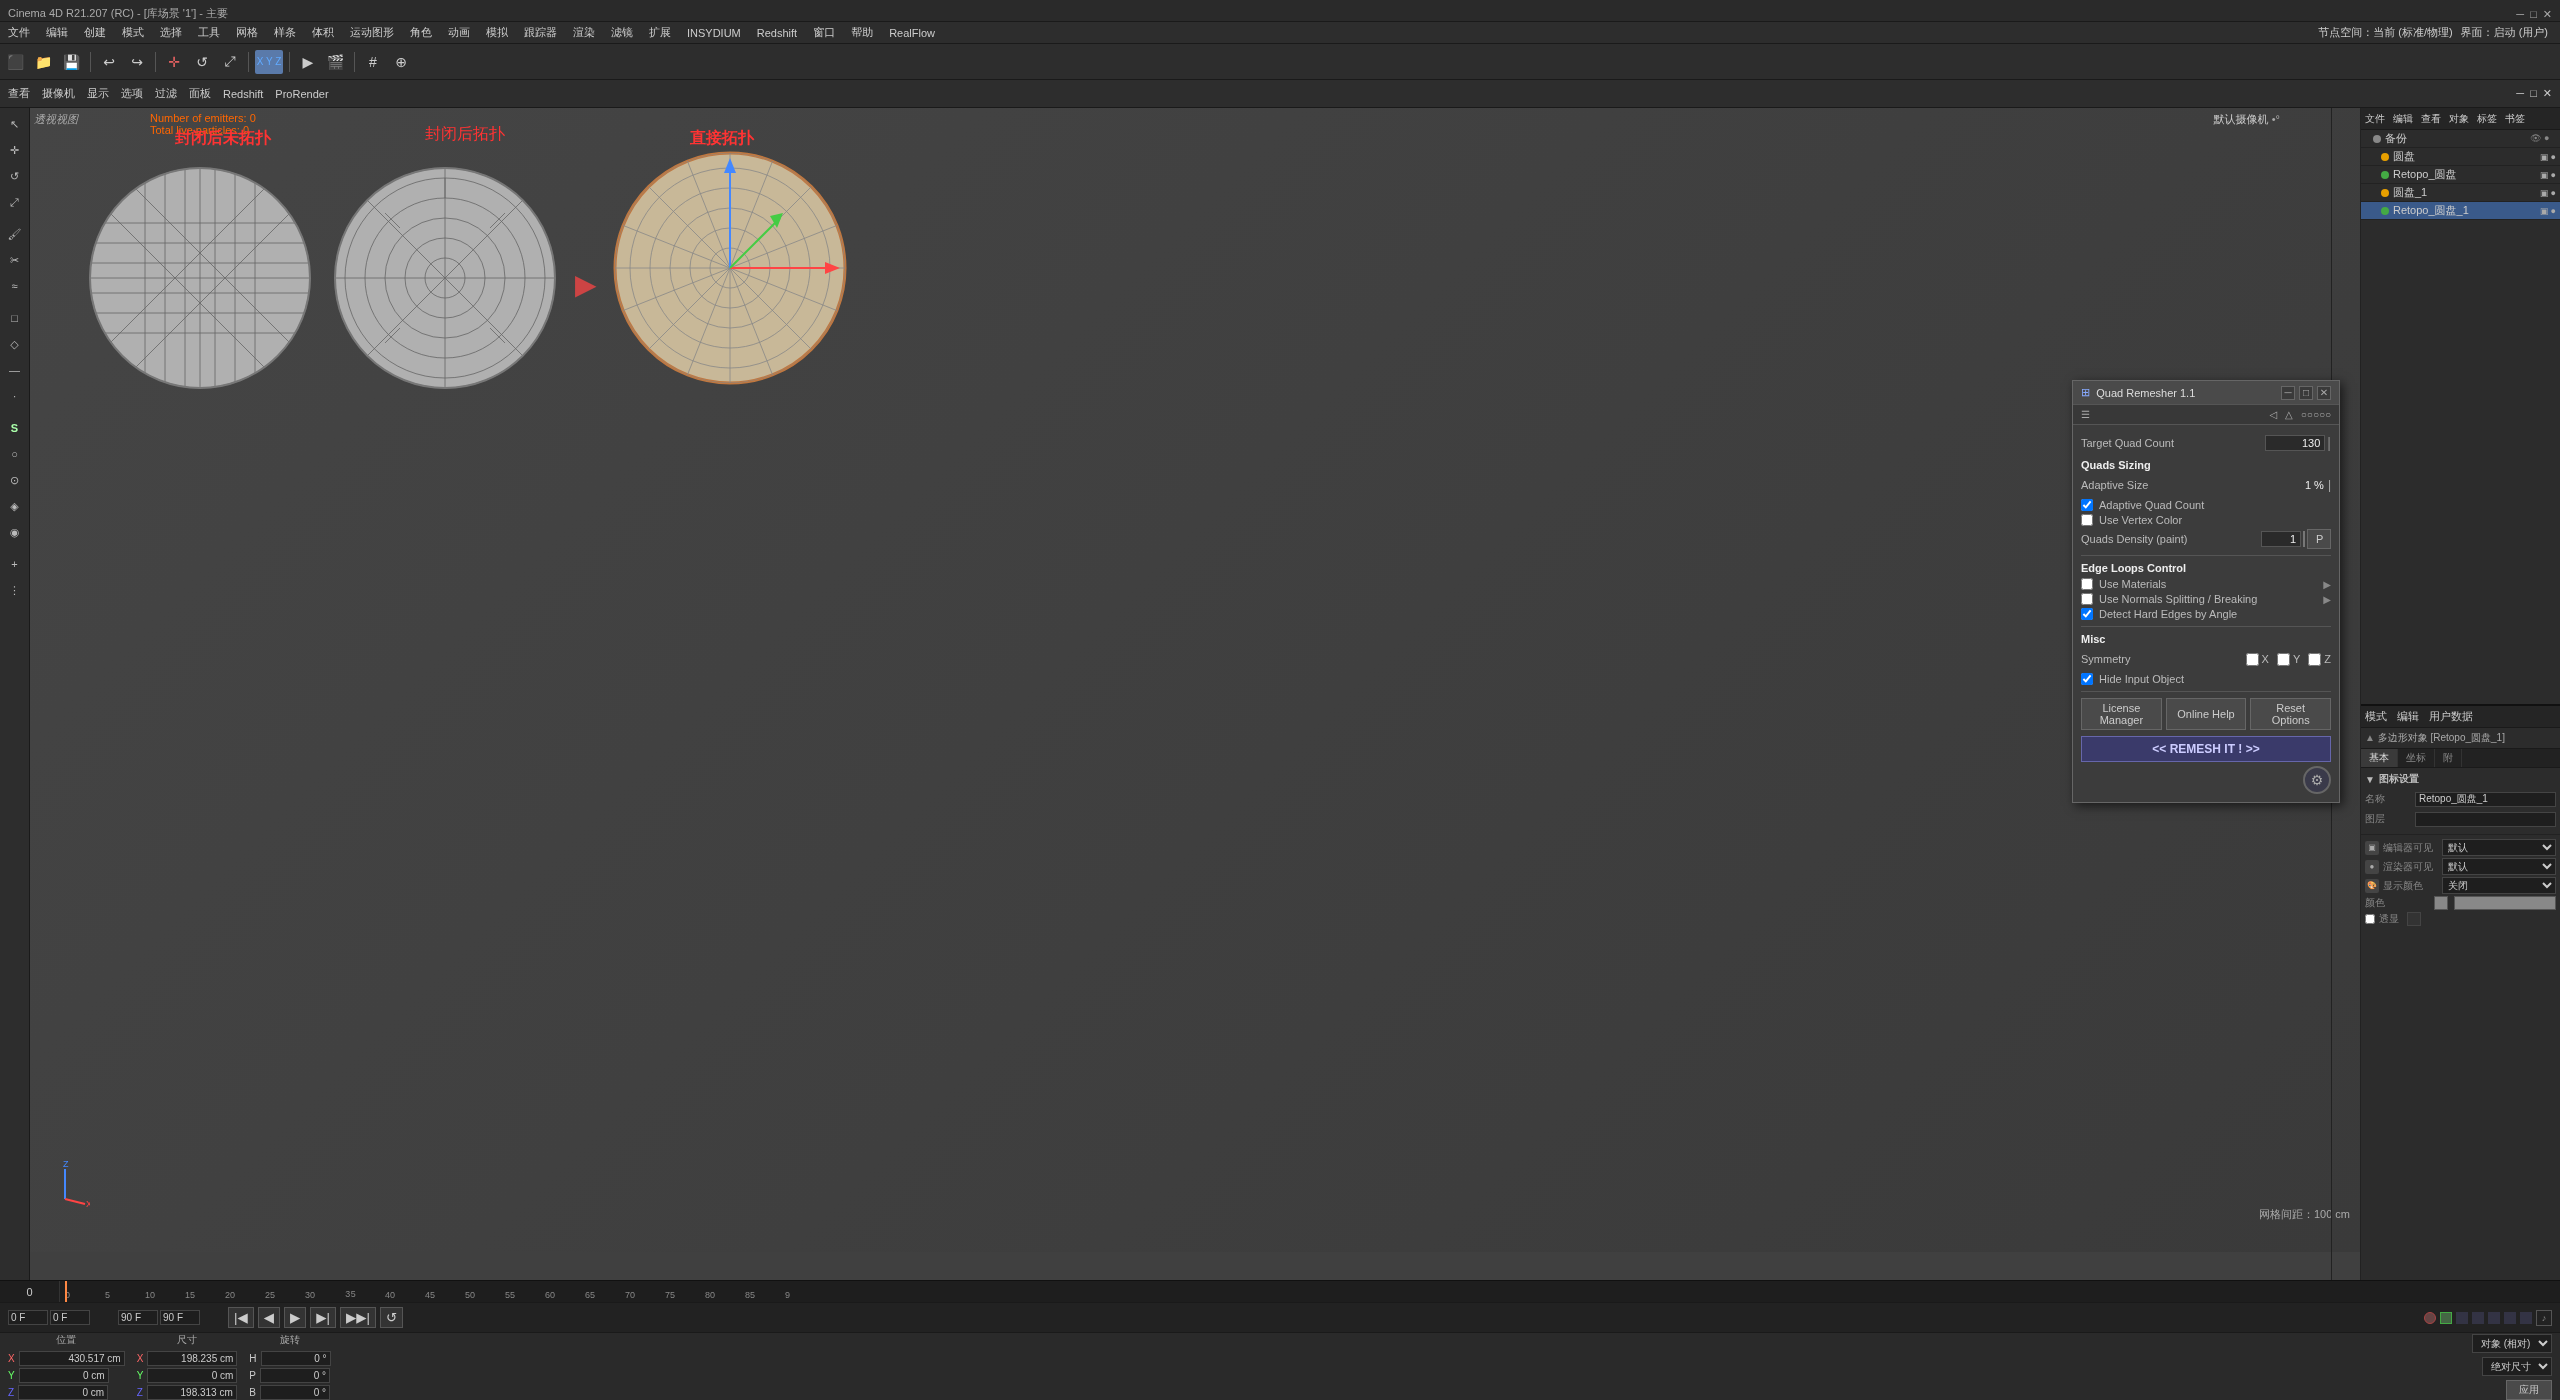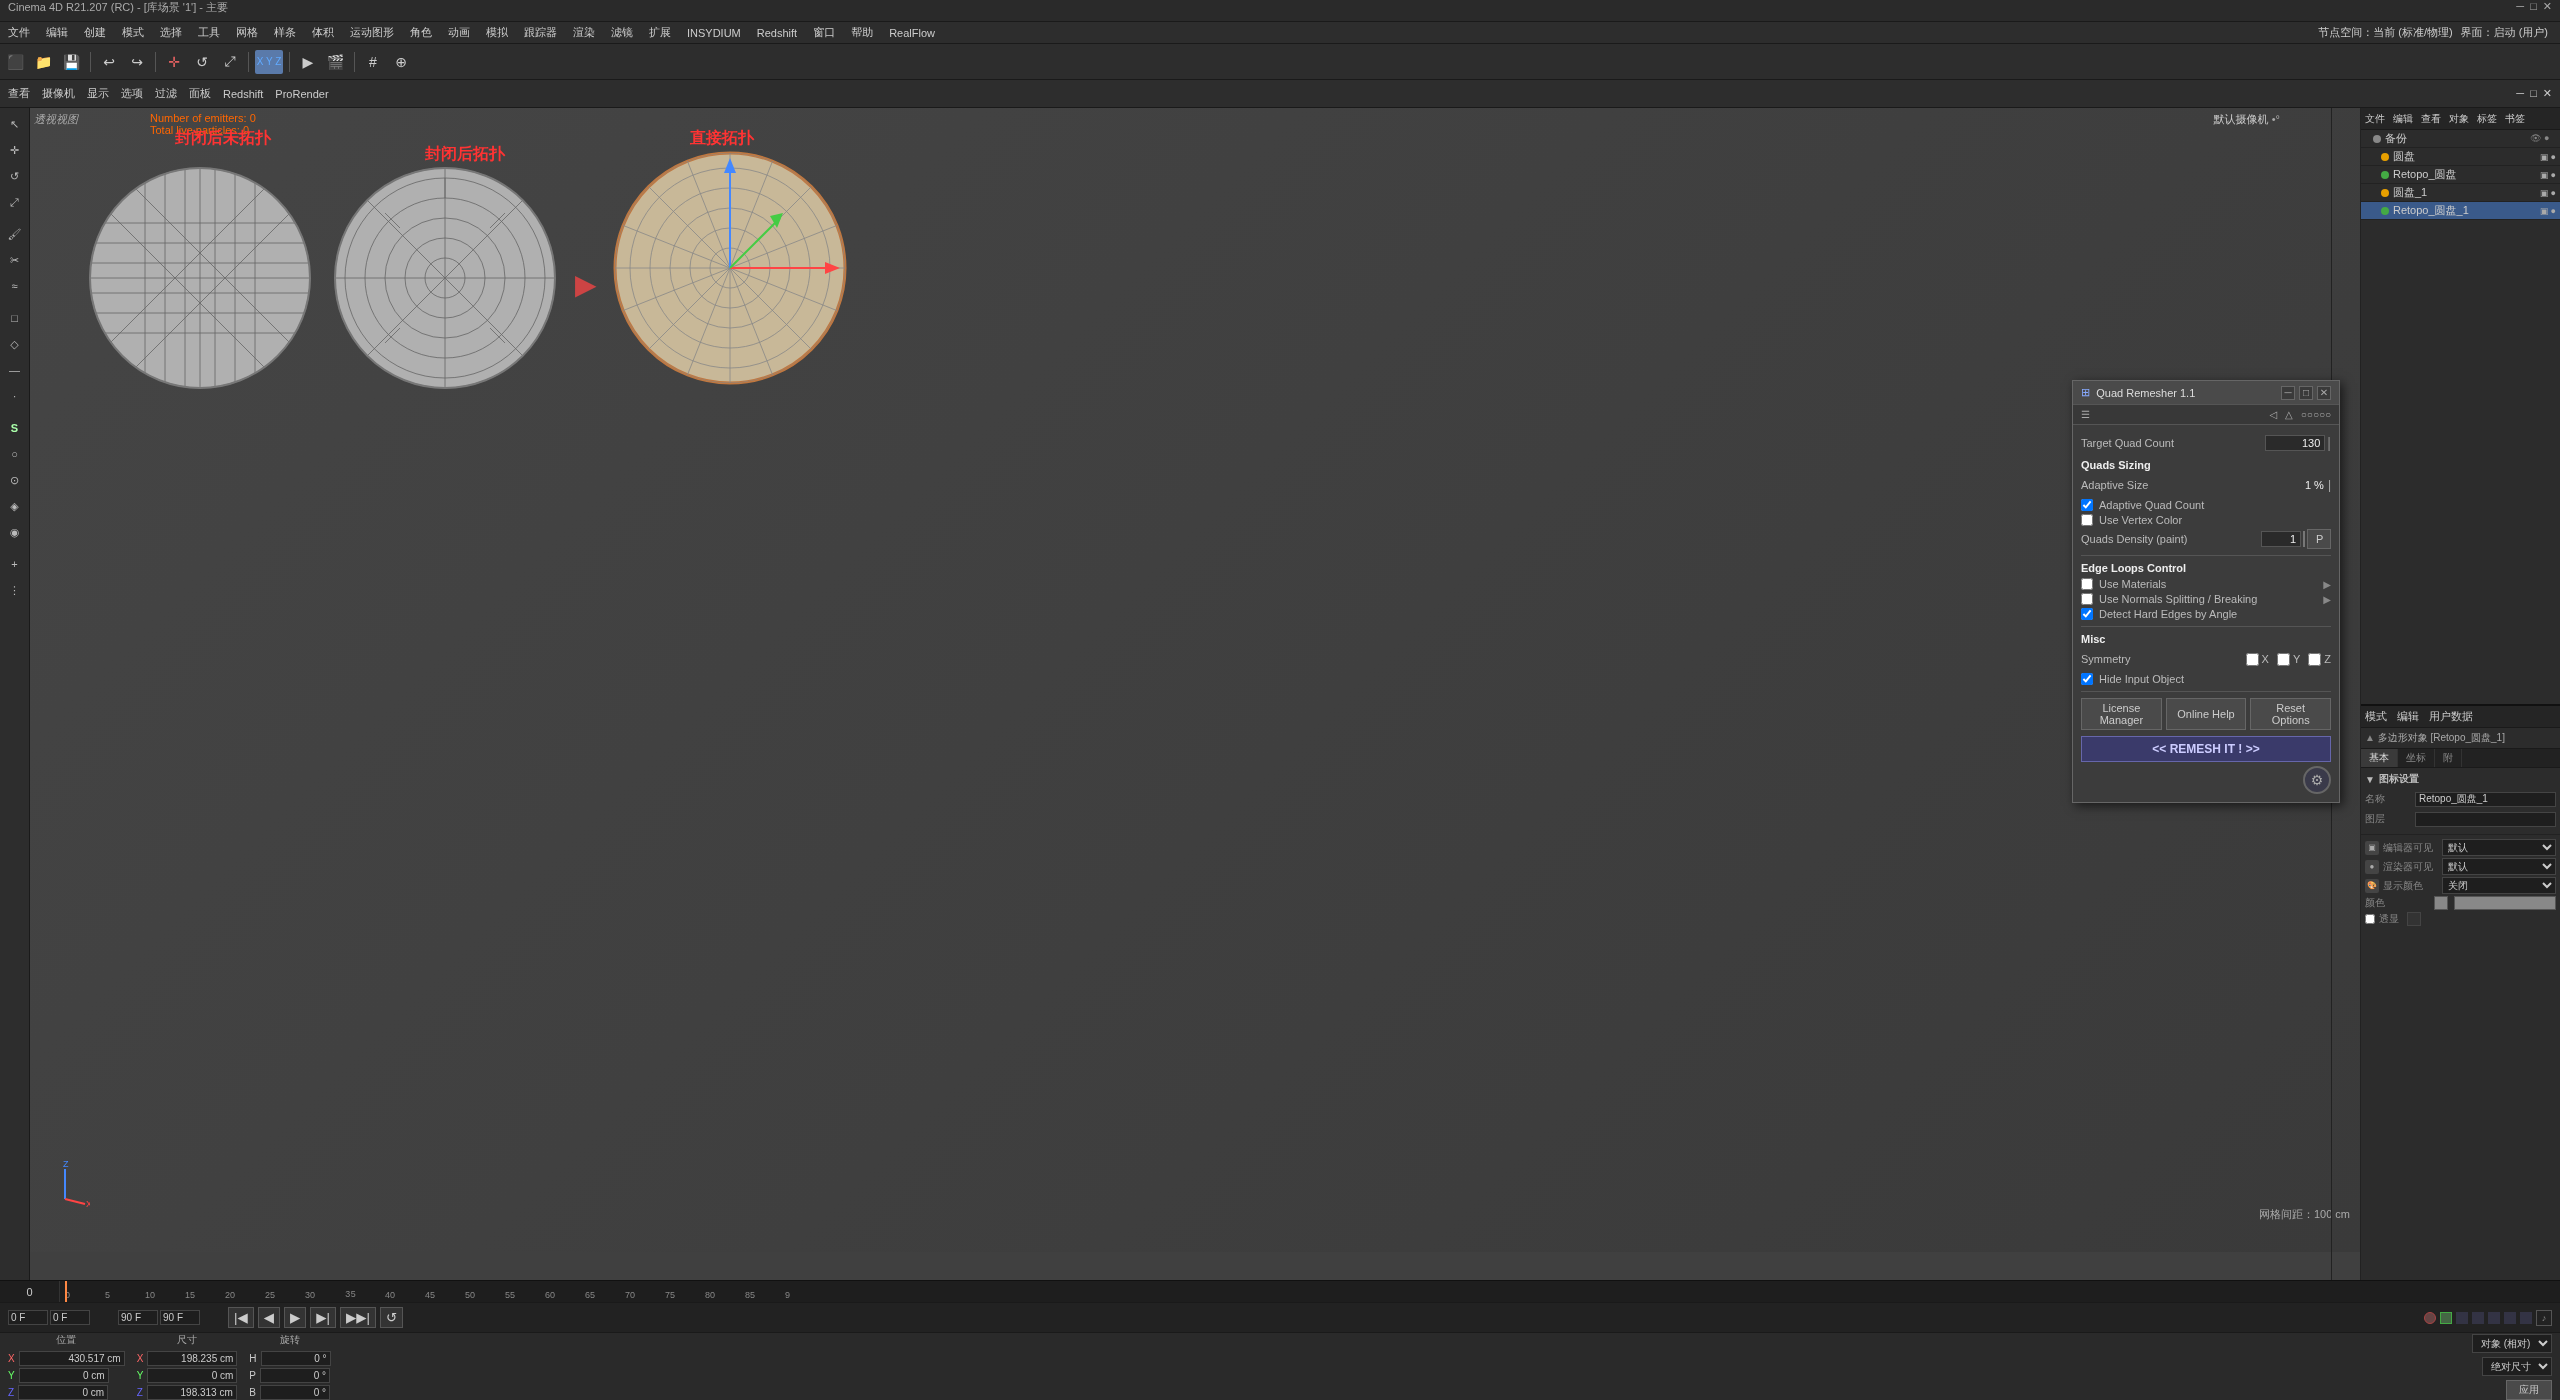--- a/index.html
+++ b/index.html
@@ -11,21 +11,21 @@
       font-size: 12px;
       color: #ccc;
       overflow: hidden;
     }
 
     
     #titlebar {
       background: #2a2a2a;
       height: 22px;
       display: flex;
-      align-items: flex-start;
+      align-items: flex-end;
       padding: 0 8px;
       border-bottom: 1px solid #1a1a1a;
     }
     #titlebar span { color: #aaa; font-size: 11px; }
 
     
     #menubar {
       background: #2d2d2d;
       height: 22px;
       display: flex;
@@ -572,21 +572,21 @@
       <div style="width:18px; height:60px; background:#333; border:1px solid #555; position:relative;">
         <div style="position:absolute; top:50%; left:50%; transform:translate(-50%,-50%); color:#888; font-size:8px;">⊕</div>
       </div>
       <div style="height:20px;"></div>
       <div class="side-icon">⊞</div>
     </div>
 
     <div id="viewport-canvas">
 
       <div style="position:absolute; top:20px; left:145px; color:#ff3333; font-size:16px; font-weight:bold; z-index:5;">封闭后未拓扑</div>
-      <div style="position:absolute; top:36px; left:395px; color:#ff3333; font-size:16px; font-weight:bold; z-index:5;">封闭后拓扑</div>
+      <div style="position:absolute; top:16px; left:395px; color:#ff3333; font-size:16px; font-weight:normal; z-index:5;">封闭后拓扑</div>
       <div style="position:absolute; top:20px; left:660px; color:#ff3333; font-size:16px; font-weight:bold; z-index:5;">直接拓扑</div>
 
       <svg class="circle-mesh" style="left:55px; top:55px; width:230px; height:230px;" viewBox="0 0 230 230">
         <defs>
           <clipPath id="circle-clip-l">
             <circle cx="115" cy="115" r="110"></circle>
           </clipPath>
         </defs>
         <circle cx="115" cy="115" r="110" fill="#b0b0b0" stroke="#777" stroke-width="1"></circle>
 

